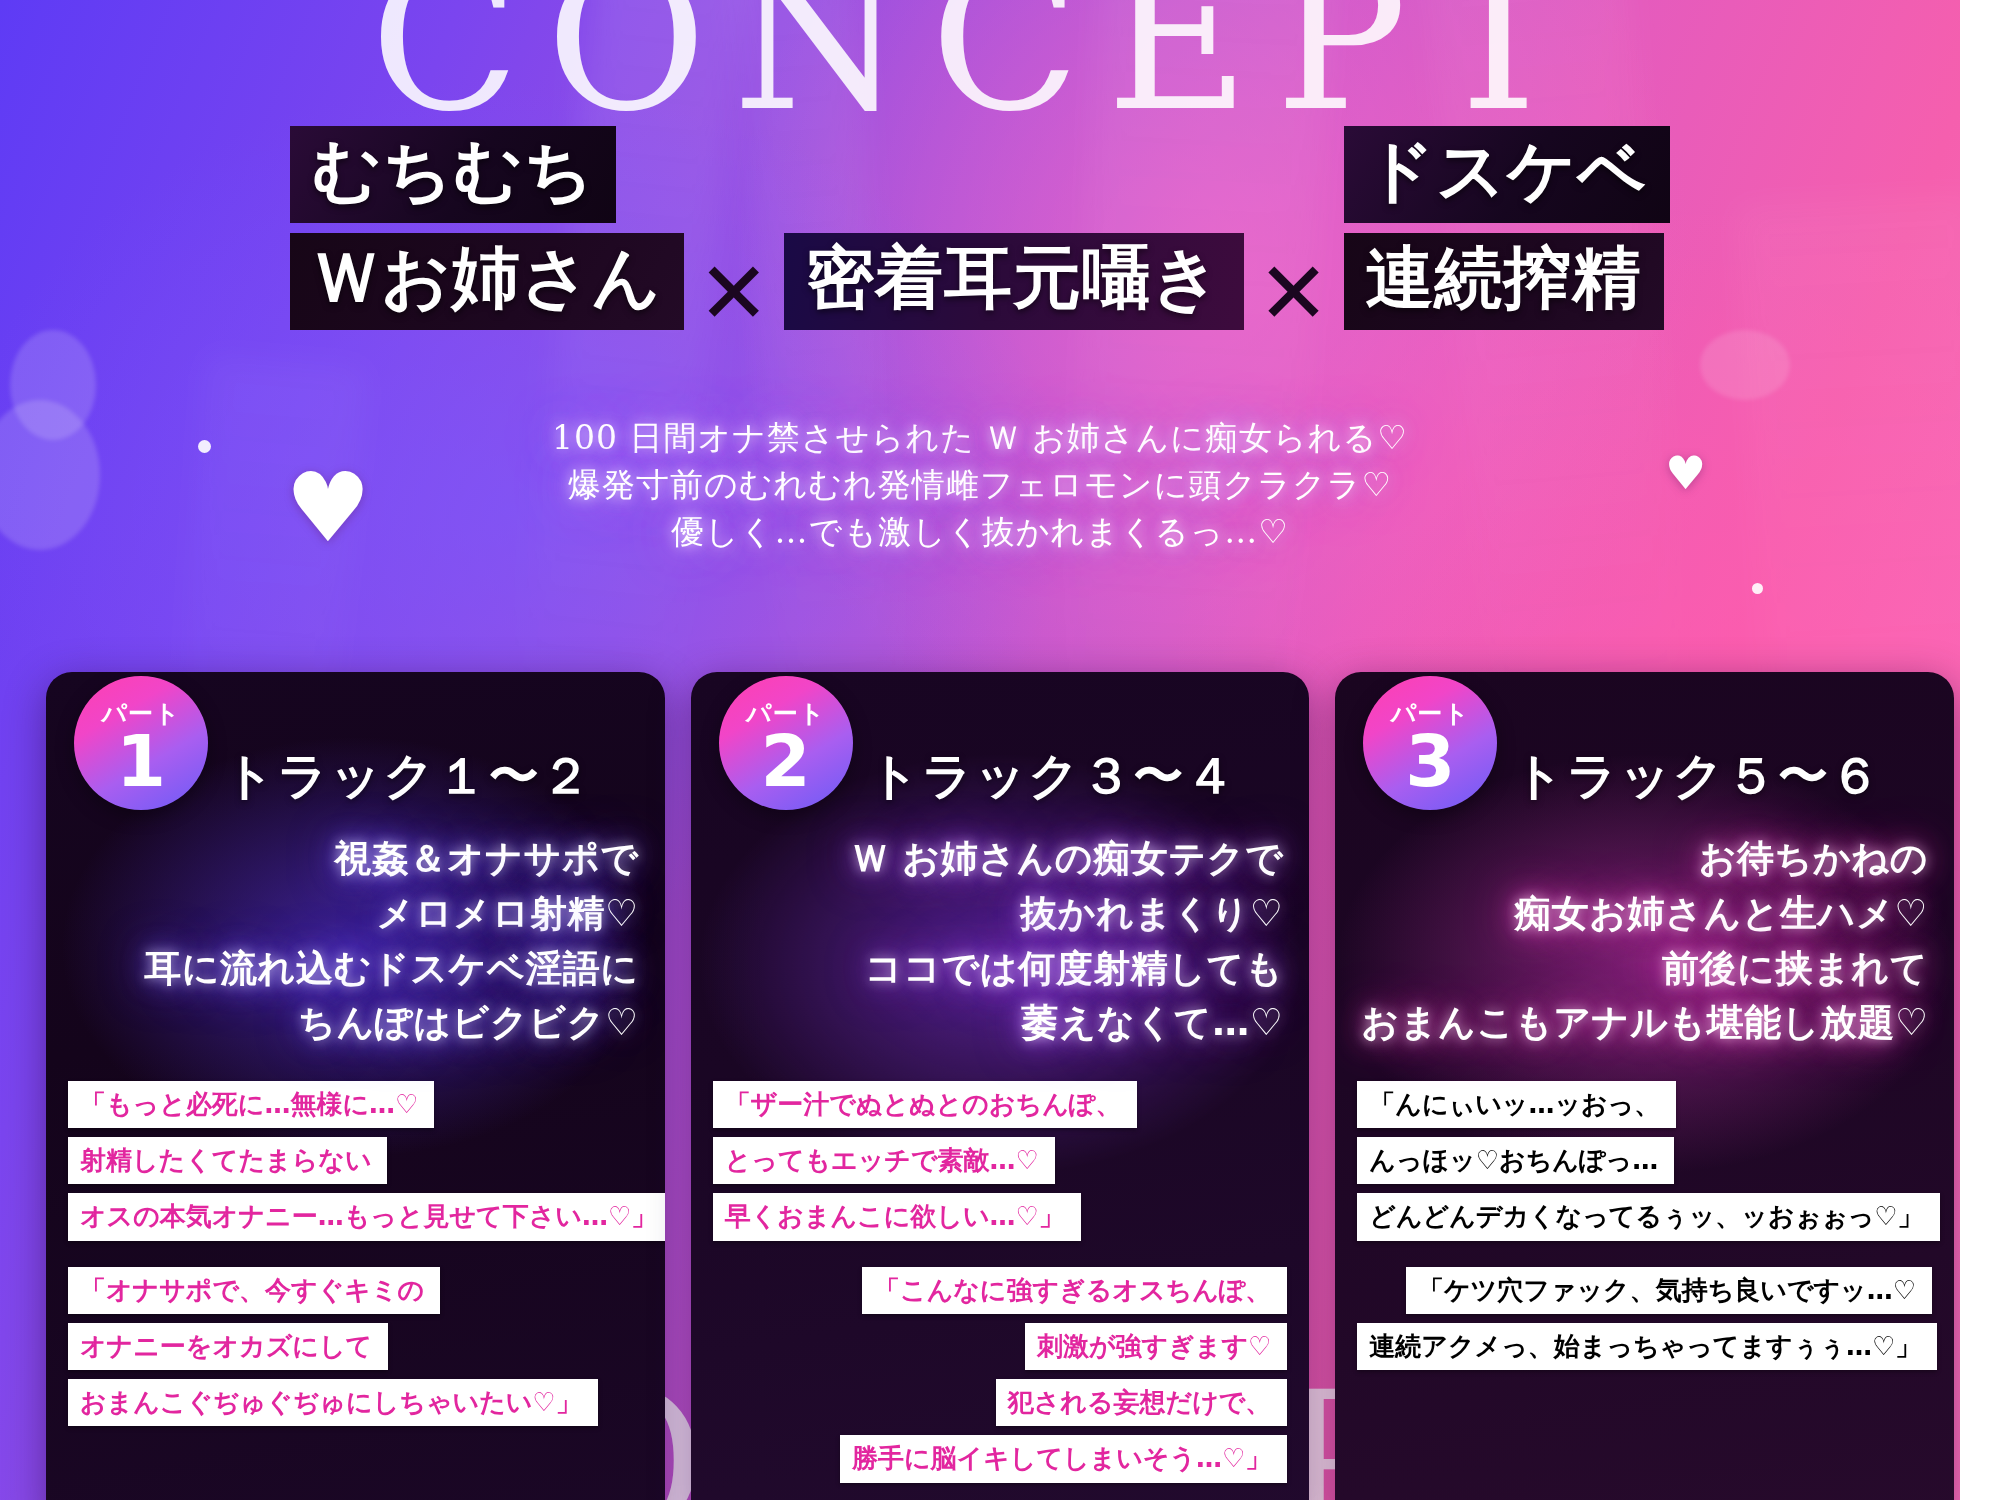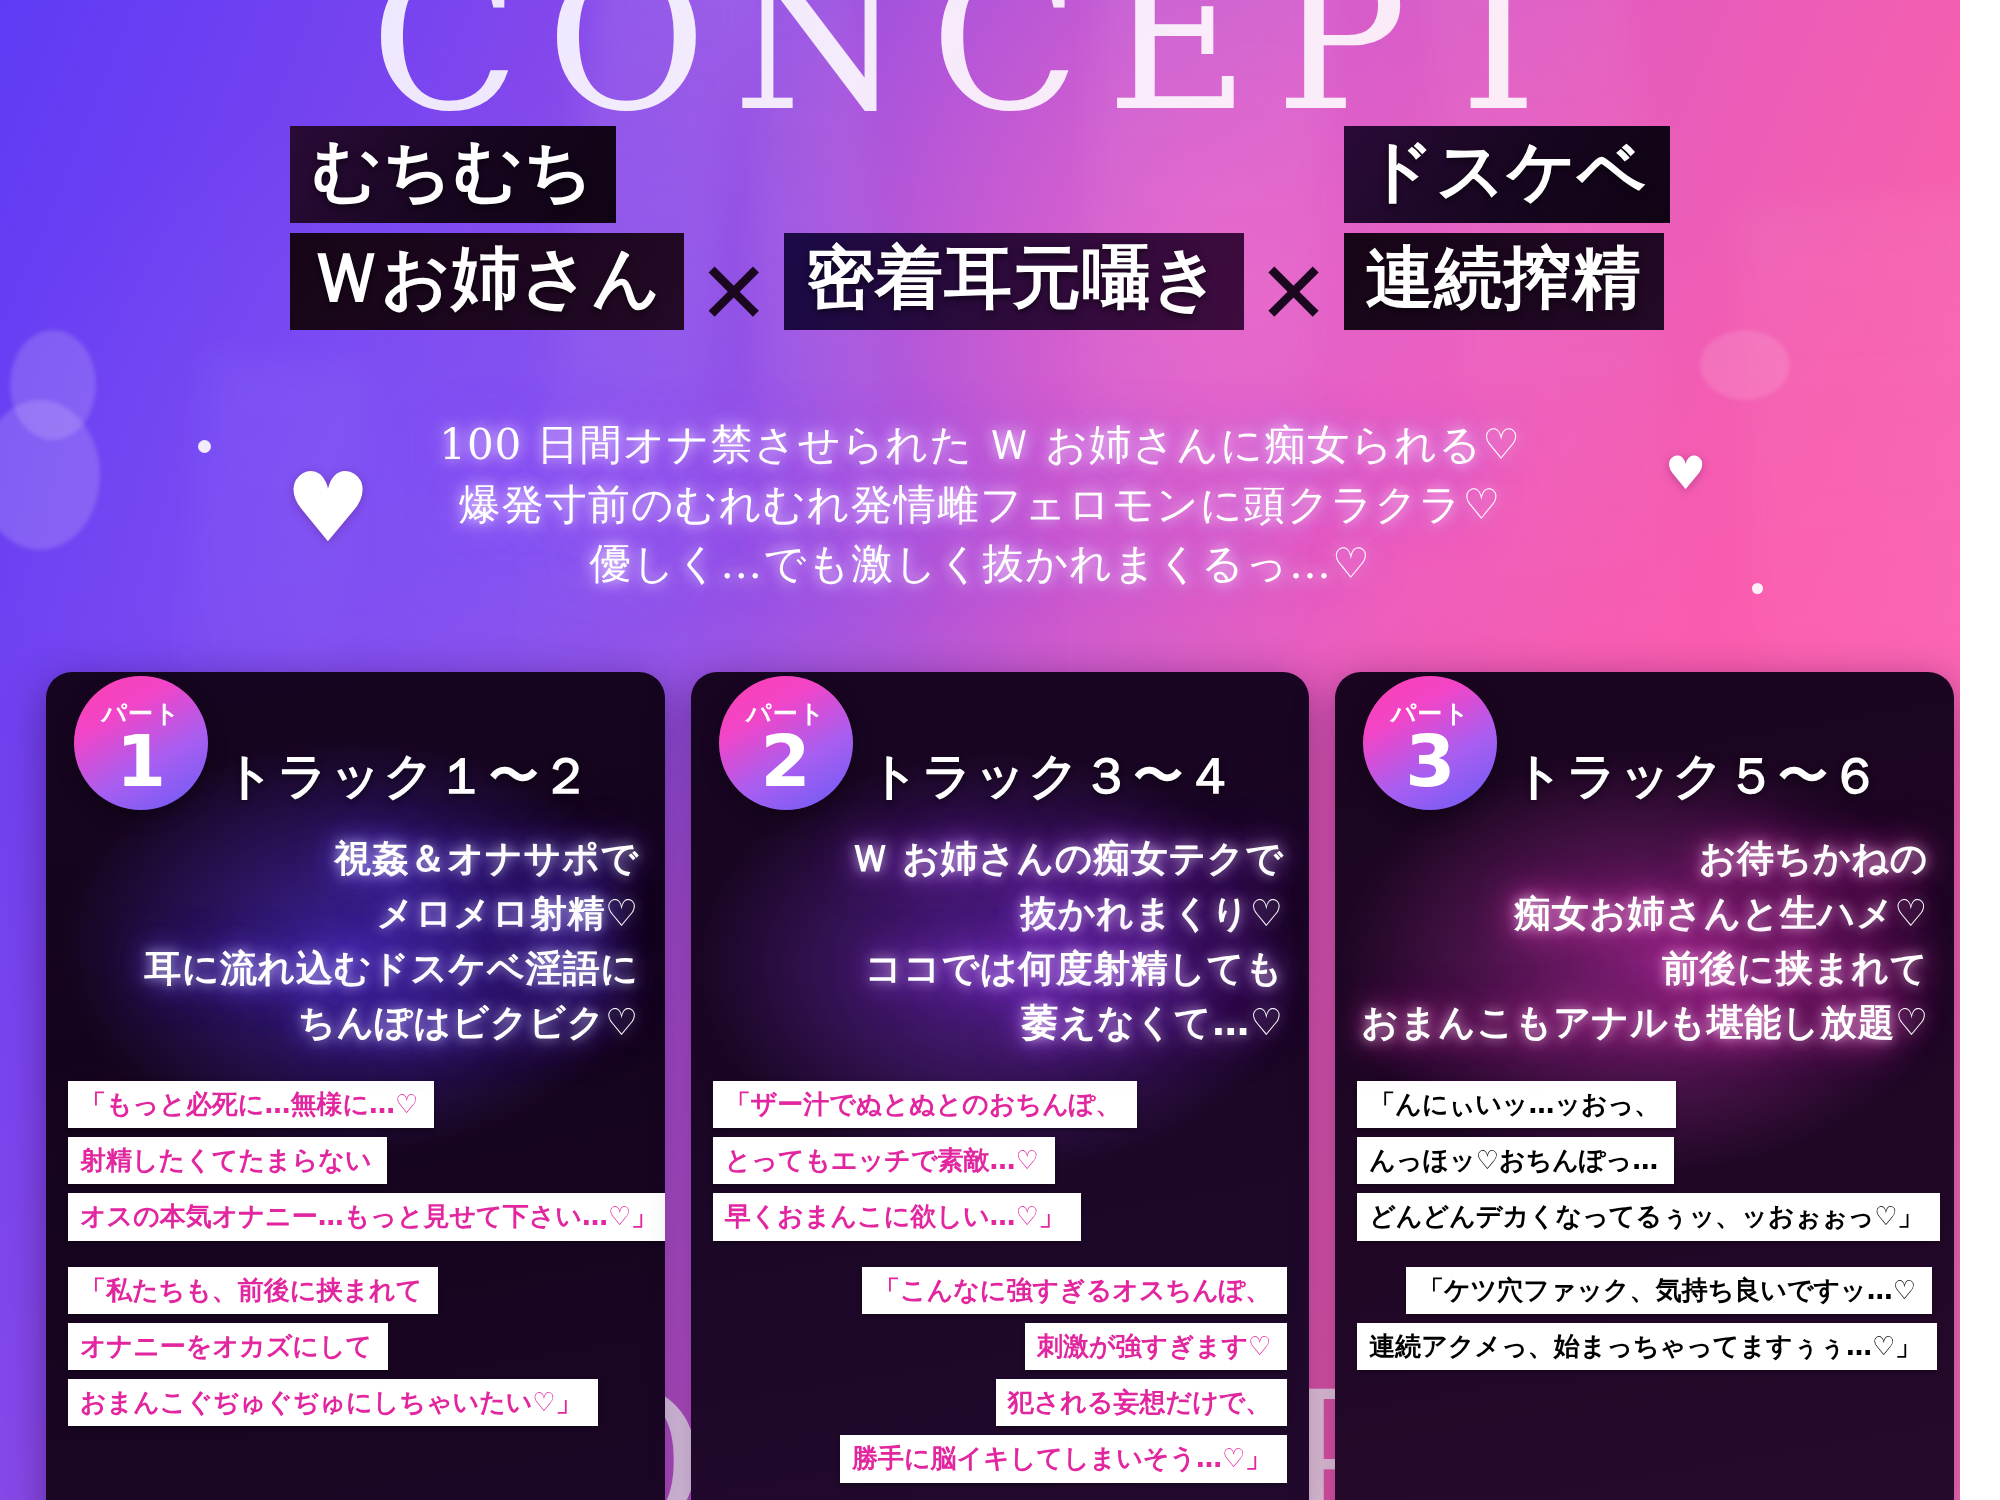--- a/index.html
+++ b/index.html
@@ -106,21 +106,21 @@
   }
 
   
   .subtitle {
     position: absolute;
     left: 0; right: 0;
     top: 415px;
     text-align: center;
     font-family: "DejaVu Serif", "Liberation Serif", serif;
     color: #ffffff;
-    font-size: 42px;
+    font-size: 33px;
     line-height: 1.42;
     letter-spacing: 1px;
     text-shadow:
       0 0 14px rgba(255,255,255,0.85),
       0 0 30px rgba(190,120,255,0.95),
       0 0 54px rgba(160,90,255,0.8);
   }
   .subtitle div { white-space: nowrap; }
 
   
@@ -328,21 +328,21 @@
           <div>メロメロ射精♡</div>
           <div>耳に流れ込むドスケベ淫語に</div>
           <div>ちんぽはビクビク♡</div>
         </div>
         <div class="quote-group align-left">
           <div class="quote-line">「もっと必死に…無様に…♡</div>
           <div class="quote-line">射精したくてたまらない</div>
           <div class="quote-line">オスの本気オナニー…もっと見せて下さい…♡」</div>
         </div>
         <div class="quote-group align-left">
-          <div class="quote-line">「私たちも、前後に挟まれて</div>
+          <div class="quote-line">「オナサポで、今すぐキミの</div>
           <div class="quote-line">オナニーをオカズにして</div>
           <div class="quote-line">おまんこぐぢゅぐぢゅにしちゃいたい♡」</div>
         </div>
       </div>
       <div class="card card-2">
         <div class="card-head">
           <div class="part-circle">
             <div class="part-label">パート</div>
             <div class="part-num">2</div>
           </div>

